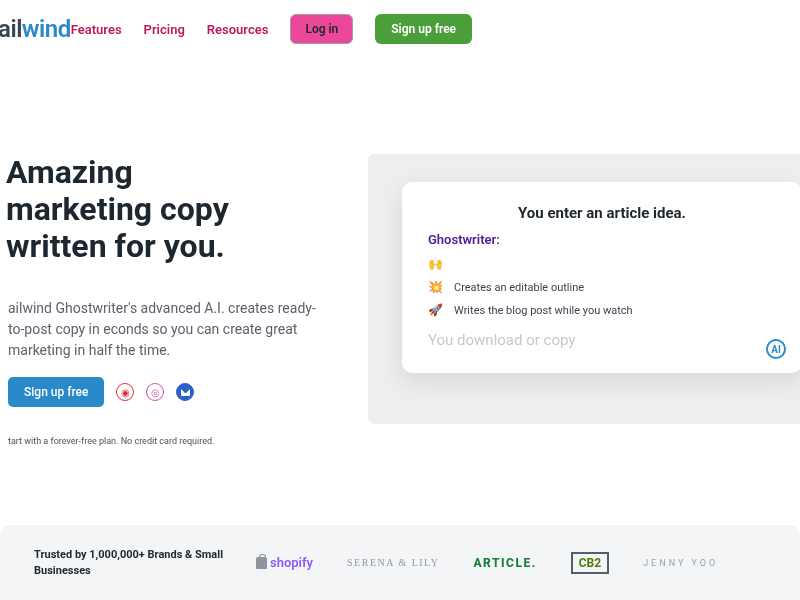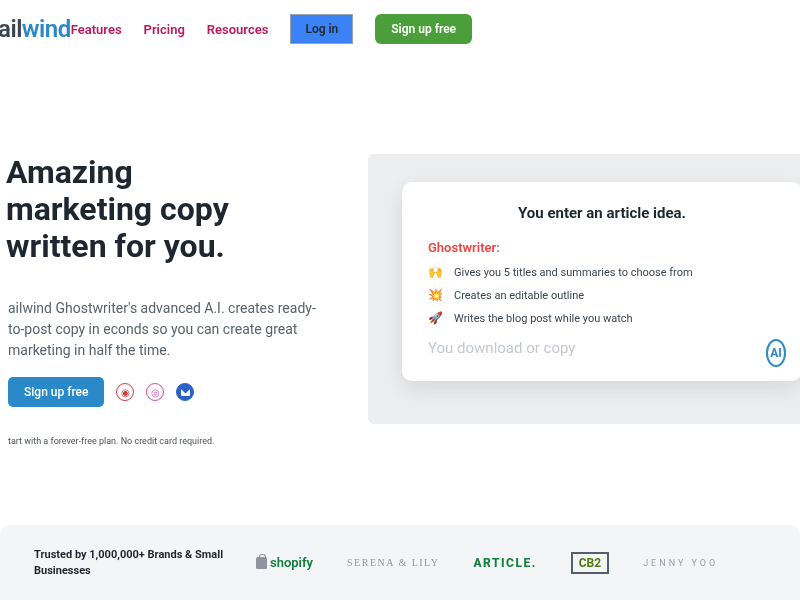--- a/index.html
+++ b/index.html
@@ -5,21 +5,21 @@
     * { margin: 0; padding: 0; box-sizing: border-box; font-family: -apple-system, BlinkMacSystemFont, "Segoe UI", Roboto, Helvetica, Arial, sans-serif; }
     body { width: 800px; height: 600px; overflow: hidden; background: #fff; position: relative; }
 
     
     .header { display: flex; align-items: center; justify-content: flex-start; padding: 14px 24px 14px 0; }
     .logo { display: flex; align-items: baseline; font-size: 24px; font-weight: 600; letter-spacing: -0.5px; margin-left: -2px; }
     .logo-ail  { color: #3b4552; font-weight: 600; }
     .logo-wind { color: #2a89c9; font-weight: 600; }
     .nav { display: flex; align-items: center; gap: 22px; }
     .nav-link { font-size: 13px; font-weight: 600; color: #be185d; cursor: pointer; }
-    .btn-login  { font-size: 12px; font-weight: 600; color: #1e2730; background: #3b82f6; border: 1px solid #9aa1aa; padding: 7px 14px; border-radius: 0; cursor: pointer; }
+    .btn-login  { font-size: 12px; font-weight: 600; color: #1e2730; background: #ec4899; border: 1px solid #9aa1aa; padding: 7px 14px; border-radius: 6px; cursor: pointer; }
     .btn-signup-hdr { font-size: 12px; font-weight: 600; color: #fff; background: #4a9f3b; border: none; padding: 8px 16px; border-radius: 6px; cursor: pointer; }
 
     
     .hero { display: flex; align-items: flex-start; padding: 96px 0 0 8px; gap: 20px; }
     .hero-left { flex: 0 0 340px; padding-left: 0; }
     .hero-title { font-size: 32px; line-height: 1.15; font-weight: 700; color: #1e2730; margin-left: -2px; }
     .hero-sub   { font-size: 14px; line-height: 1.5; color: #5a626d; margin-top: 34px; max-width: 320px; }
     .cta-row    { display: flex; align-items: center; gap: 12px; margin-top: 16px; }
     .btn-signup-hero { font-size: 12px; font-weight: 500; color: #fff; background: #2a89c9; border: none; padding: 8px 16px; border-radius: 5px; cursor: pointer; }
     .soc { width: 18px; height: 18px; border-radius: 50%; display: inline-flex; align-items: center; justify-content: center; border: 1.5px solid; font-size: 10px; }
@@ -27,32 +27,32 @@
     .soc-ig  { border-color: #d14db1; color: #d14db1; }
     .soc-mail{ border-color: #2a62c9; color: #2a62c9; background:#2a62c9; }
     .mail-inner{ width:9px; height:7px; background:#fff; border-radius:1px; position:relative;}
     .mail-inner::after{content:"";position:absolute;top:0;left:0;right:0;border-left:4.5px solid transparent;border-right:4.5px solid transparent;border-top:4px solid #2a62c9;}
     .hero-fineprint { font-size: 9px; color: #4a525c; margin-top: 29px; }
 
     
     .hero-right { flex: 1; background: #eceeef; border-radius: 6px 0 0 6px; padding: 28px 0 42px 34px; position: relative; min-height: 270px; }
     .card { background: #fff; border-radius: 10px; box-shadow: 0 8px 24px rgba(0,0,0,.10); padding: 22px 26px 24px; position: relative; margin-right: -2px; }
     .card-title { font-size: 15px; font-weight: 700; color: #1e2730; text-align: center; }
-    .card-writer { font-size: 13px; font-weight: 600; color: #ef4444; margin-top: 18px; }
+    .card-writer { font-size: 13px; font-weight: 600; color: #4c1d95; margin-top: 10px; }
     .card-list { list-style: none; margin-top: 10px; }
     .card-list li { display: flex; align-items: center; gap: 12px; font-size: 11px; color: #3b4552; margin-bottom: 9px; }
     .emoji { width: 14px; text-align: center; font-size: 12px; }
     .card-faded { font-size: 15px; color: #c4c9cf; margin-top: 14px; }
-    .badge-ai { position: absolute; bottom: 14px; right: 16px; width: 20px; height: 28px; border: 2px solid #2a89c9; border-radius: 50%; display:flex; align-items:center; justify-content:center; font-size:12px; font-weight:700; color:#2a89c9; }
+    .badge-ai { position: absolute; bottom: 14px; right: 16px; width: 20px; height: 20px; border: 2px solid #2a89c9; border-radius: 50%; display:flex; align-items:center; justify-content:center; font-size:10px; font-weight:700; color:#2a89c9; }
 
     
     .trusted { position: absolute; left: 0; right: 0; bottom: 0; background: #f4f5f6; border-radius: 10px 10px 0 0; padding: 22px 34px; display: flex; align-items: center; gap: 32px; }
     .trusted-label { font-size: 11px; font-weight: 700; color: #1e2730; max-width: 190px; line-height: 1.4; }
     .partners { display: flex; align-items: center; gap: 34px; }
-    .p-shopify { font-size: 13px; font-weight: 600; color: #15803d; display:flex; align-items:center; gap:3px;}
+    .p-shopify { font-size: 13px; font-weight: 600; color: #8b5cf6; display:flex; align-items:center; gap:3px;}
     .bag{ width:11px;height:12px;background:#8d949d;border-radius:2px 2px 1px 1px;display:inline-block;position:relative;}
     .bag::before{content:"";position:absolute;top:-3px;left:3px;width:5px;height:4px;border:1.4px solid #8d949d;border-bottom:none;border-radius:3px 3px 0 0;}
     .p-serif   { font-size: 10px; letter-spacing: 1.5px; color: #9199a2; font-family: Georgia, serif; }
     .p-article { font-size: 12px; font-weight: 800; letter-spacing: 1.5px; color: #15803d; }
     .p-cb2     { font-size: 12px; font-weight: 700; color: #4d7c0f; border: 2px solid #565e68; padding: 2px 6px; }
     .p-jenny   { font-size: 9px; letter-spacing: 3px; color: #9aa1aa; }
   </style>
 </head>
 <body>
 
@@ -90,21 +90,20 @@
     <p class="hero-fineprint">tart with a forever-free plan. No credit card required.</p>
   </div>
 
   <div class="hero-right">
     <div class="card">
       <div class="card-title">You enter an article idea.</div>
       <div class="card-writer">Ghostwriter:</div>
       <ul class="card-list">
         <li>
           <span class="emoji">🙌</span>
-          <span>Gives you 5 titles and summaries to choose from</span>
         </li>
         <li>
           <span class="emoji">💥</span>
           <span>Creates an editable outline</span>
         </li>
         <li>
           <span class="emoji">🚀</span>
           <span>Writes the blog post while you watch</span>
         </li>
       </ul>

